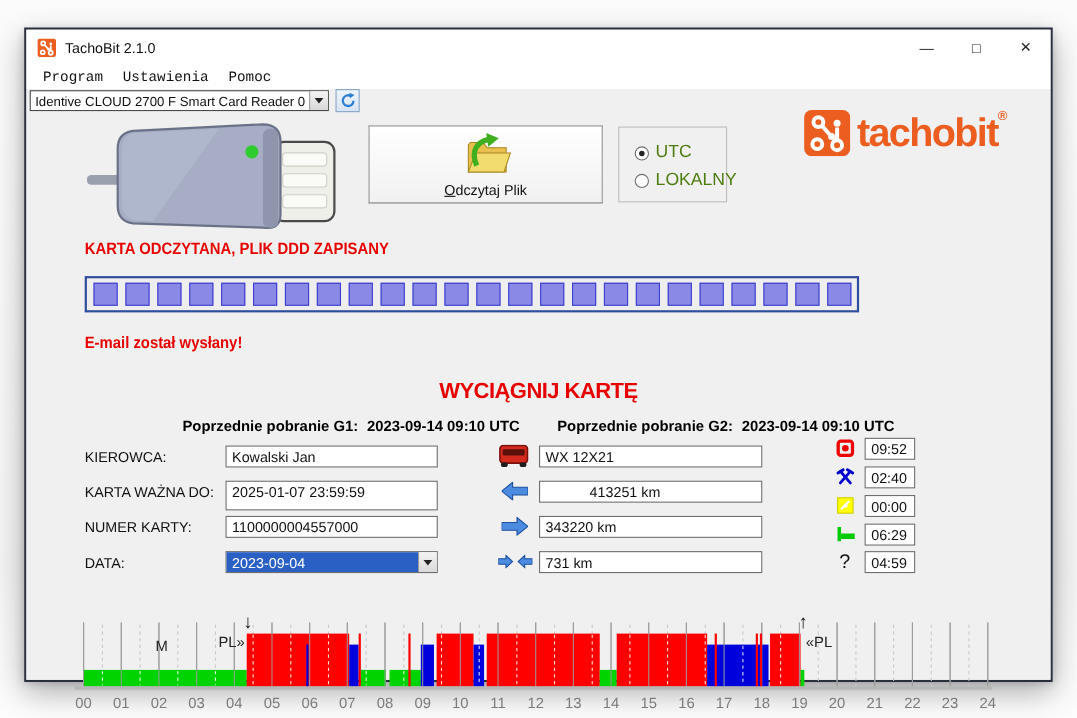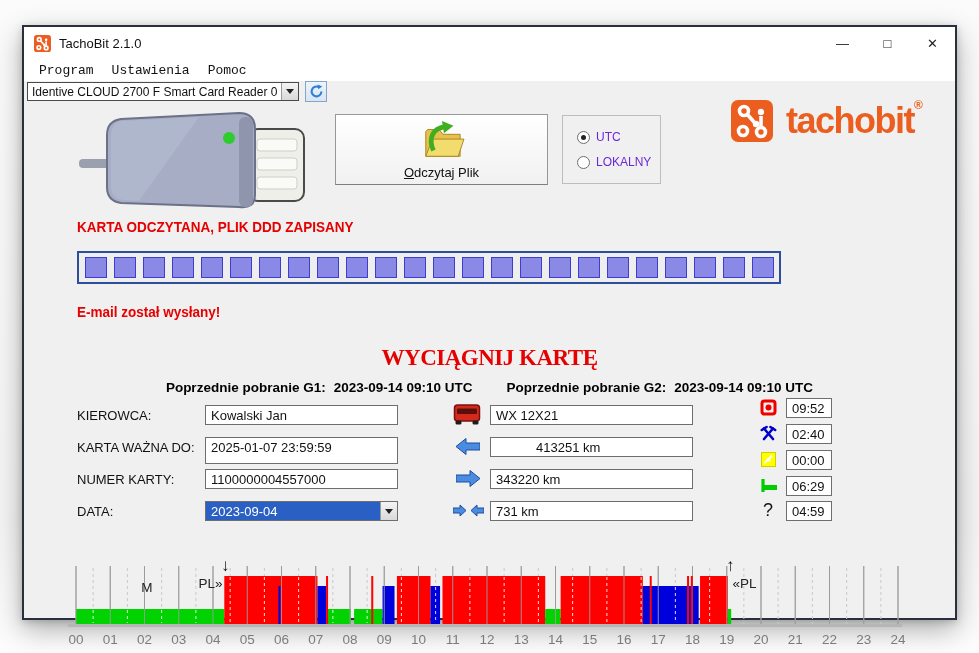--- a/index.html
+++ b/index.html
@@ -31,33 +31,33 @@
   .iconbtn { position:absolute; background:linear-gradient(#eef4fb,#d8e5f2); border:1px solid #84a4c8; display:flex; align-items:center; justify-content:center; }
 
   .bigbtn { position:absolute; background:linear-gradient(#ffffff,#f1f1f1); border:1px solid #979797; border-bottom-color:#7f7f7f; display:flex; flex-direction:column; align-items:center; justify-content:flex-start; padding-top:5px; }
   .bigbtn-label { font-size:13px; color:#111; margin-top:3px; }
   .ul { text-decoration: underline; }
 
   .groupbox { position:absolute; border:1px solid #bdbdbd; background:#f0f0f0; }
   .radio-row { display:flex; align-items:center; gap:6px; position:absolute; }
   .radio { width:13px; height:13px; border-radius:50%; border:1px solid #6f6f6f; background:#fff; position:relative; }
   .radio.sel::after { content:""; position:absolute; inset:3px; background:#222; border-radius:50%; }
-  .radio-label { font-size:12px; color:#6d28d9; }
+  .radio-label { font-size:16px; color:#4d7c0f; }
 
   .brand { position:absolute; display:flex; align-items:flex-start; }
-  .brand-text { font-size:36px; font-weight:bold; color:#eb5e20; letter-spacing:-1.5px; line-height:42px; margin-left:13px; }
+  .brand-text { font-size:36px; font-weight:bold; color:#eb5e20; letter-spacing:-1.5px; line-height:42px; margin-left:6px; }
   .brand-reg { font-size:12px; font-weight:bold; color:#eb5e20; margin-top:-2px; }
 
   .red-status { position:absolute; color:#e60000; font-weight:bold; font-size:15px; white-space:nowrap; }
   .condense-l { transform:scaleX(.90); transform-origin:left center; display:inline-block; }
 
   .progress { position:absolute; border:2px solid #2e4e9c; background:#eeeeee; display:flex; align-items:center; gap:7px; padding:0 6px; }
   .pseg { width:22px; height:21px; background:#8a8ae6; border:1px solid #3d3dcf; flex:0 0 auto; }
 
-  .eject-title { position:absolute; left:0; right:0; text-align:center; color:#e60000; font-weight:bold; font-size:23px; letter-spacing:-.5px;font-family:Liberation Serif, serif; }
+  .eject-title { position:absolute; left:0; right:0; text-align:center; color:#e60000; font-weight:bold; font-size:20px; letter-spacing:-.5px; }
   .prev-line { position:absolute; left:0; right:0; text-align:center; font-size:13.5px; font-weight:bold; color:#000; white-space:nowrap; }
   .prev-line span { display:inline-block; }
   .gap-sm { width:8px; display:inline-block; }
   .gap-lg { width:34px; display:inline-block; }
 
   .form-label { position:absolute; font-size:13px; color:#111; white-space:nowrap; }
   .field { position:absolute; background:#fff; border:1px solid #6e6e6e; font-size:13px; color:#111; padding:2px 5px; white-space:nowrap; overflow:hidden; }
 
   .icon-abs { position:absolute; }
   .qmark { position:absolute; font-size:18px; color:#111; font-weight:500; }

